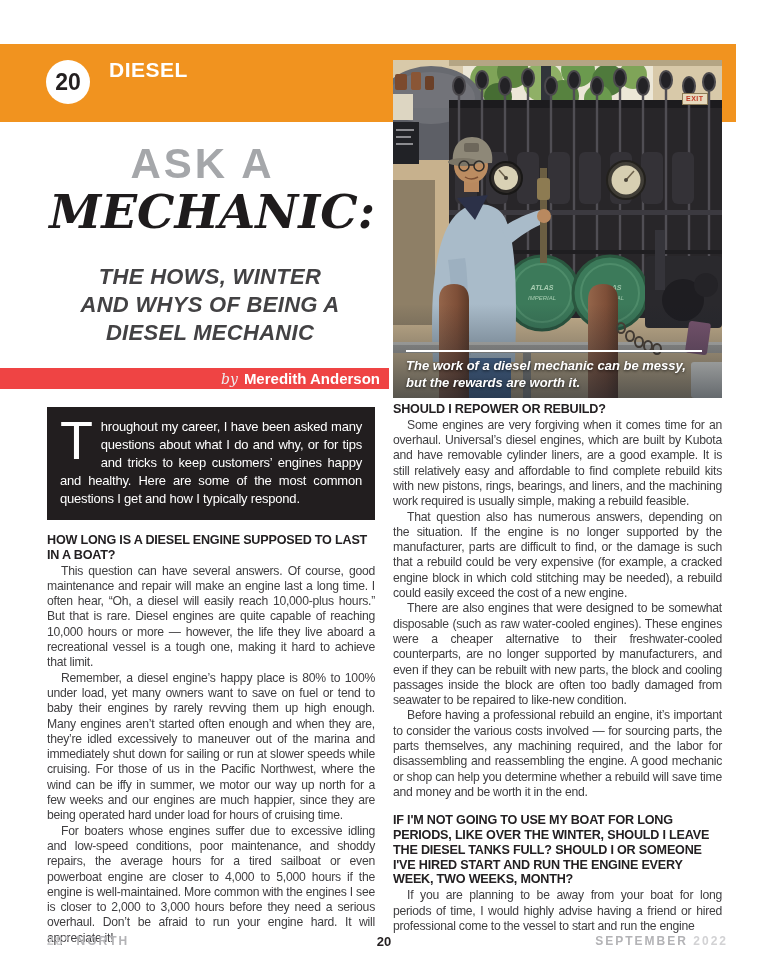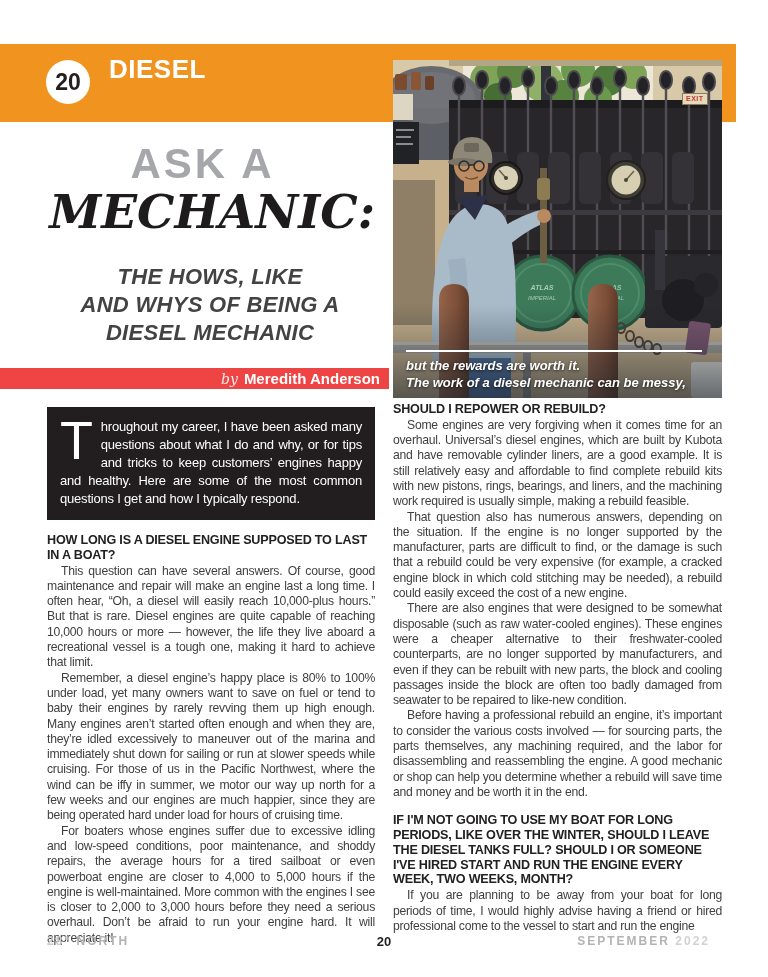--- a/index.html
+++ b/index.html
@@ -5,21 +5,21 @@
   html,body{margin:0;padding:0;background:#ffffff;}
   .page{position:relative;width:764px;height:977px;background:#ffffff;overflow:hidden;
         font-family:"Liberation Sans",sans-serif;}
 
   
   .orange-band{position:absolute;left:0;top:44px;width:736px;height:78px;background:#F1931F;}
   .badge{position:absolute;left:46px;top:60px;width:44px;height:44px;border-radius:50%;
          background:#ffffff;display:flex;align-items:center;justify-content:center;
          font-weight:bold;font-size:23px;color:#231f20;}
   .section-title{position:absolute;left:109px;top:55px;color:#ffffff;font-weight:bold;
-         font-size:26px;line-height:29px;letter-spacing:0.5px;}
+         font-size:21px;line-height:29px;letter-spacing:0.5px;}
 
   
   .title-ask{position:absolute;left:40px;top:140px;width:325px;text-align:center;
          font-size:42px;font-weight:bold;letter-spacing:3px;color:#A5A7AA;}
   .title-mechanic{position:absolute;left:30px;top:184px;width:345px;text-align:right;
          font-family:"DejaVu Serif",serif;font-style:italic;font-weight:bold;
          font-size:47px;color:#1e1b1c;}
   .subtitle{position:absolute;left:55px;top:263px;width:310px;text-align:center;
          font-style:italic;font-weight:bold;font-size:22px;line-height:28px;
          color:#434244;letter-spacing:0.3px;}
@@ -53,21 +53,21 @@
   .intro-box{background:#221E1F;color:#ffffff;padding:11px 13px 12px 13px;
          font-size:13px;line-height:18px;text-align:justify;letter-spacing:-0.2px;}
   .dropcap{float:left;font-size:54px;line-height:40px;padding:2px 8px 0 0;font-weight:normal;}
 
   
   .footer{position:absolute;left:0;top:934px;width:768px;height:18px;font-size:12px;}
   .f-left{position:absolute;left:47px;top:0;color:#c9c9cb;font-weight:bold;letter-spacing:2px;}
   .f-left .f-name{color:#b3b3b6;}
   .f-center{position:absolute;left:0;top:0;width:768px;text-align:center;
         color:#231f20;font-weight:bold;font-size:13px;}
-  .f-right{position:absolute;right:58px;top:0;text-align:left;font-weight:bold;letter-spacing:2px;}
+  .f-right{position:absolute;right:40px;top:0;text-align:left;font-weight:bold;letter-spacing:2px;}
   .f-right .f-month{color:#b3b3b6;}
   .f-right .f-year{color:#d2d2d4;}
 </style>
 </head>
 <body>
 
 <div class="page">
 
   <div class="orange-band"></div>
 
@@ -76,21 +76,21 @@
   </div>
 
   <div class="section-title">
     <div>DIESEL</div>
   </div>
 
   <div class="title-ask">ASK A</div>
   <div class="title-mechanic">MECHANIC:</div>
 
   <div class="subtitle">
-    <div>THE HOWS, LIKE</div>
+    <div>THE HOWS, WINTER</div>
     <div>AND WHYS OF BEING A</div>
     <div>DIESEL MECHANIC</div>
   </div>
 
   <div class="byline-bar">
     <span class="by">by</span>
     <span class="name">Meredith Anderson</span>
   </div>
 
   <div class="photo">
@@ -255,22 +255,22 @@
       <rect x="294" y="262" width="22" height="32" rx="3" fill="#7b5670" transform="rotate(8 305 278)"></rect>
       <rect x="298" y="302" width="34" height="36" rx="3" fill="#e9e7e0"></rect>
 
       <rect x="0" y="244" width="329" height="94" fill="url(#fadeGrad)"></rect>
     </svg>
 
     <div class="exit-sign">EXIT</div>
 
     <div class="caption">
       <div class="rule"></div>
+      <div>The work of a diesel mechanic can be messy,</div>
       <div>but the rewards are worth it.</div>
-      <div>The work of a diesel mechanic can be messy,</div>
     </div>
   </div>
 
   <div class="col col-left">
     <div class="intro-box">
       <span class="dropcap">T</span><span>hroughout my career, I have been asked many questions about what I do and why, or for tips and tricks to keep customers’ engines happy and healthy. Here are some of the most common questions I get and how I typically respond.</span>
     </div>
     <h3>HOW LONG IS A DIESEL ENGINE SUPPOSED TO LAST IN A BOAT?</h3>
     <p>This question can have several answers. Of course, good maintenance and repair will make an engine last a long time. I often hear, “Oh, a diesel will easily reach 10,000-plus hours.” But that is rare. Diesel engines are quite capable of reaching 10,000 hours or more — however, the life they live aboard a recreational vessel is a tough one, making it hard to achieve that limit.</p>
     <p>Remember, a diesel engine’s happy place is 80% to 100% under load, yet many owners want to save on fuel or tend to baby their engines by rarely revving them up high enough. Many engines aren’t started often enough and when they are, they’re idled excessively to maneuver out of the marina and immediately shut down for sailing or run at slower speeds while cruising. For those of us in the Pacific Northwest, where the wind can be iffy in summer, we motor our way up north for a few weeks and our engines are much happier, since they are being operated hard under load for hours of cruising time.</p>

